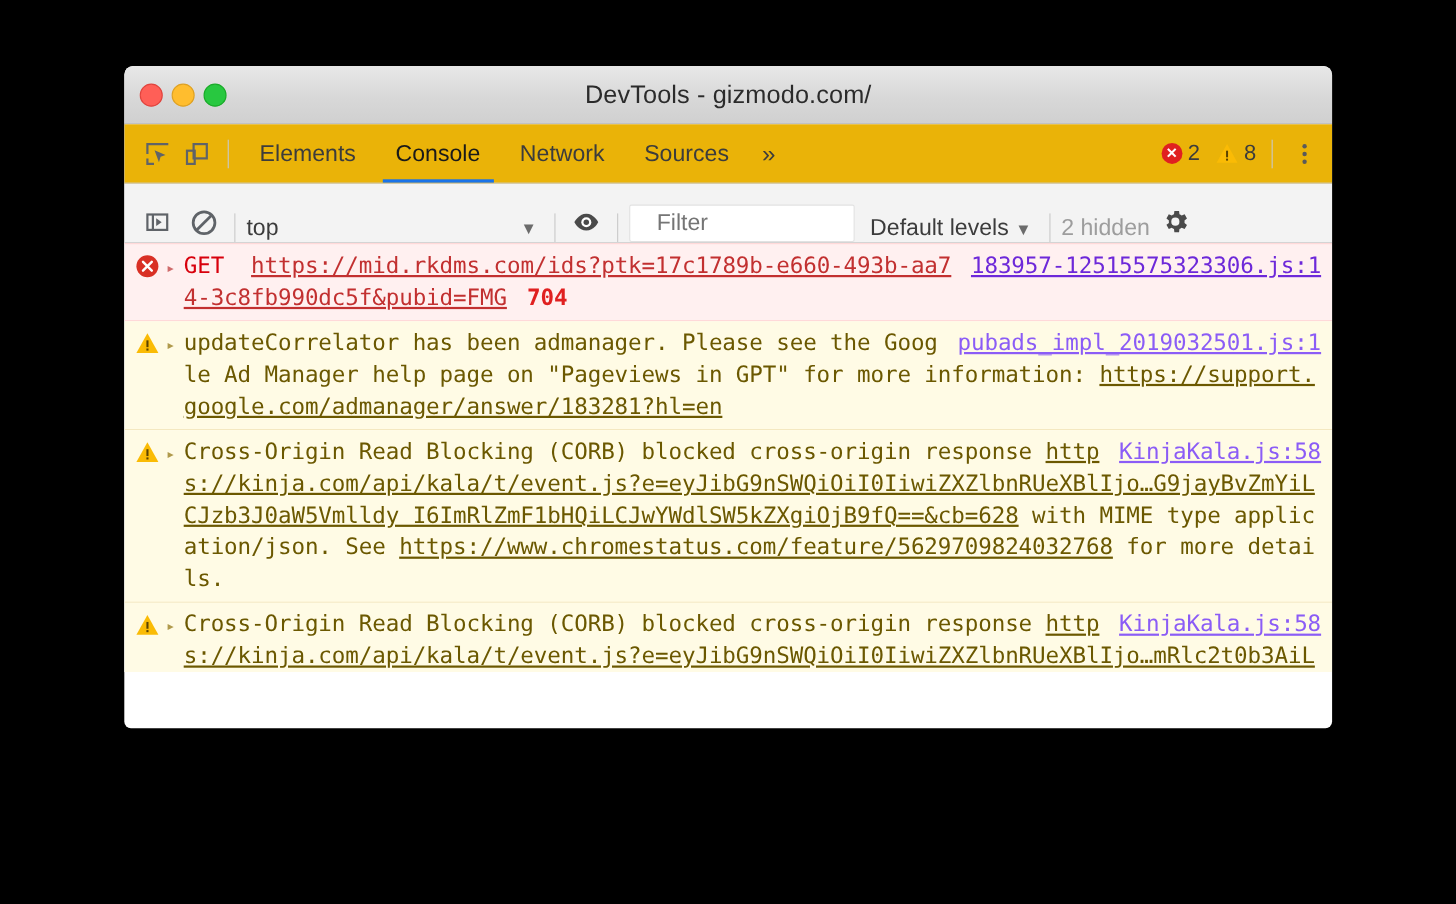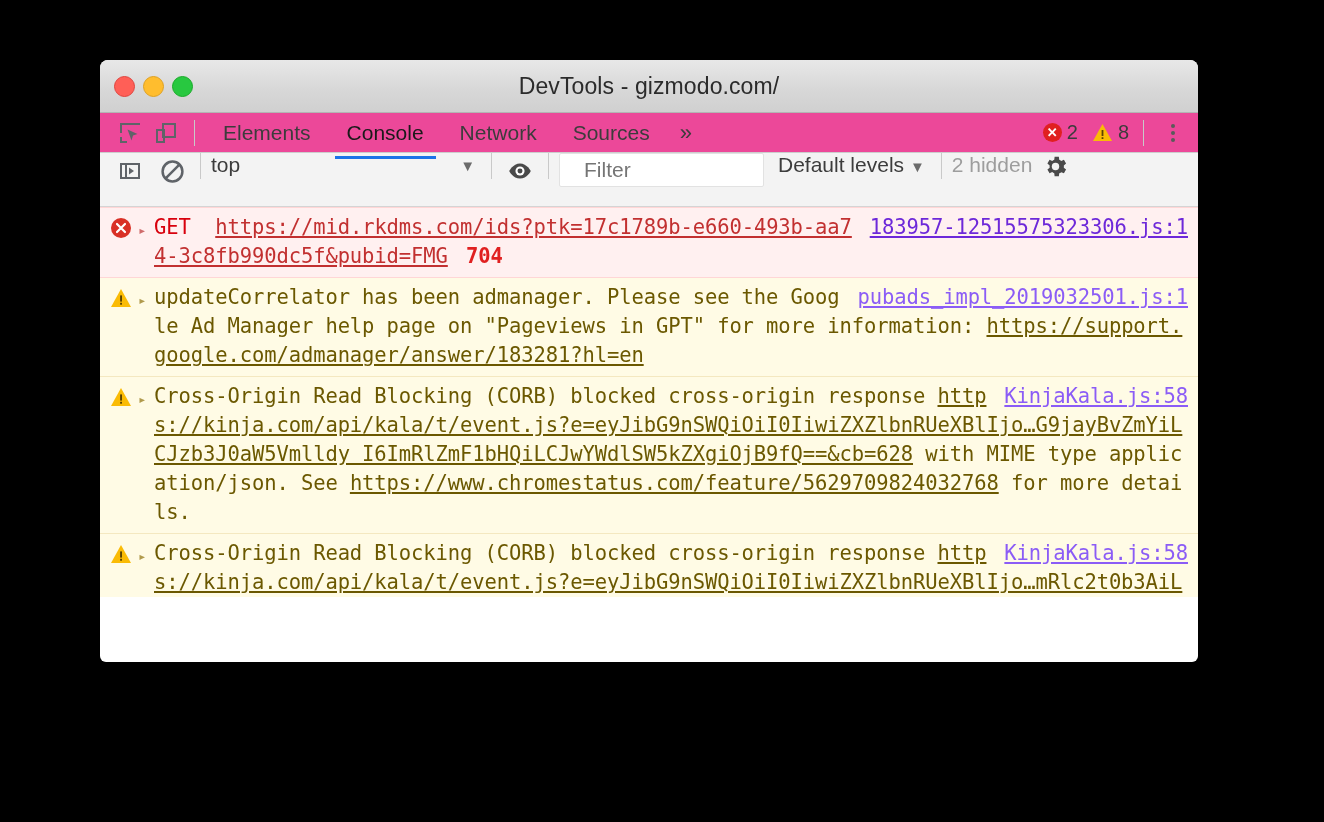--- a/index.html
+++ b/index.html
@@ -7,21 +7,21 @@
     padding: 0;
     background: #000000;
     width: 1324px;
     height: 822px;
     overflow: hidden;
     font-family: "Liberation Sans", sans-serif;
   }
 
   #window {
     position: absolute;
-    left: 100px;
+    left: 113px;
     top: 60px;
     width: 1098px;
     height: 602px;
     border-radius: 8px 8px 6px 6px;
     overflow: hidden;
     background: #ffffff;
     box-shadow: 0 10px 30px rgba(0,0,0,0.55);
   }
 
   
@@ -56,22 +56,22 @@
     width: 100%;
     text-align: center;
     font-size: 23px;
     color: #2b2b2b;
     letter-spacing: 0.1px;
   }
 
   
   #tabbar {
     position: relative;
-    height: 40px;
-    background: #ec4899;
+    height: 54px;
+    background: #eab308;
     border-bottom: 1px solid #cdcdcd;
     display: flex;
     align-items: center;
     padding-left: 12px;
     box-sizing: border-box;
   }
   .iconbtn {
     width: 36px;
     height: 36px;
     display: flex;
@@ -139,21 +139,21 @@
     cursor: pointer;
   }
   .kebab i { width: 4px; height: 4px; border-radius: 50%; background: #5a5a5a; display: block; }
 
   
   #console-toolbar {
     height: 54px;
     background: #f3f3f3;
     border-bottom: 1px solid #d4d4d4;
     display: flex;
-    align-items: flex-start;
+    align-items: flex-end;
     padding-left: 12px;
     box-sizing: border-box;
   }
   #context-select {
     display: flex;
     align-items: center;
     width: 270px;
     font-size: 21px;
     color: #3c3c3c;
     cursor: pointer;

